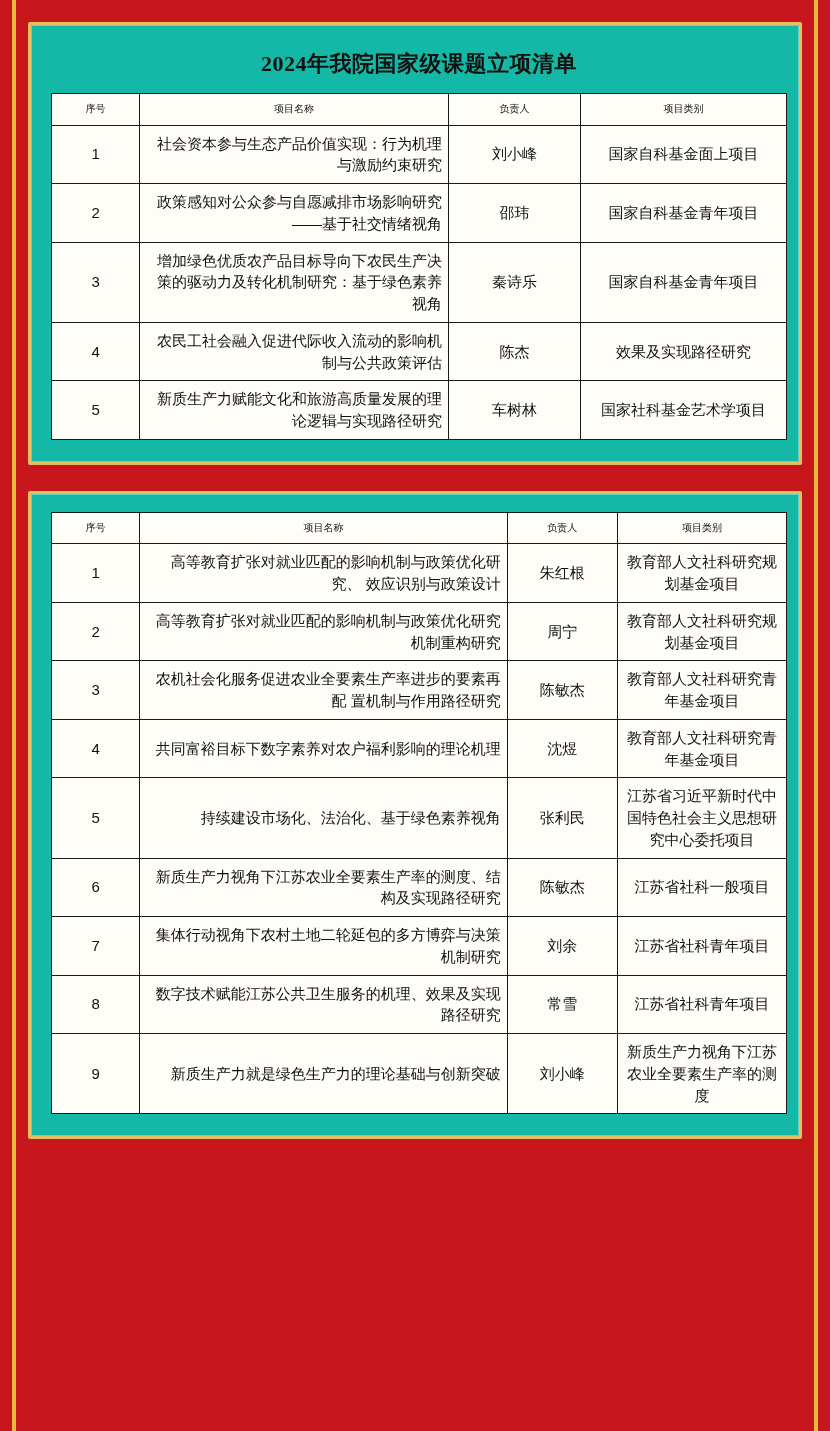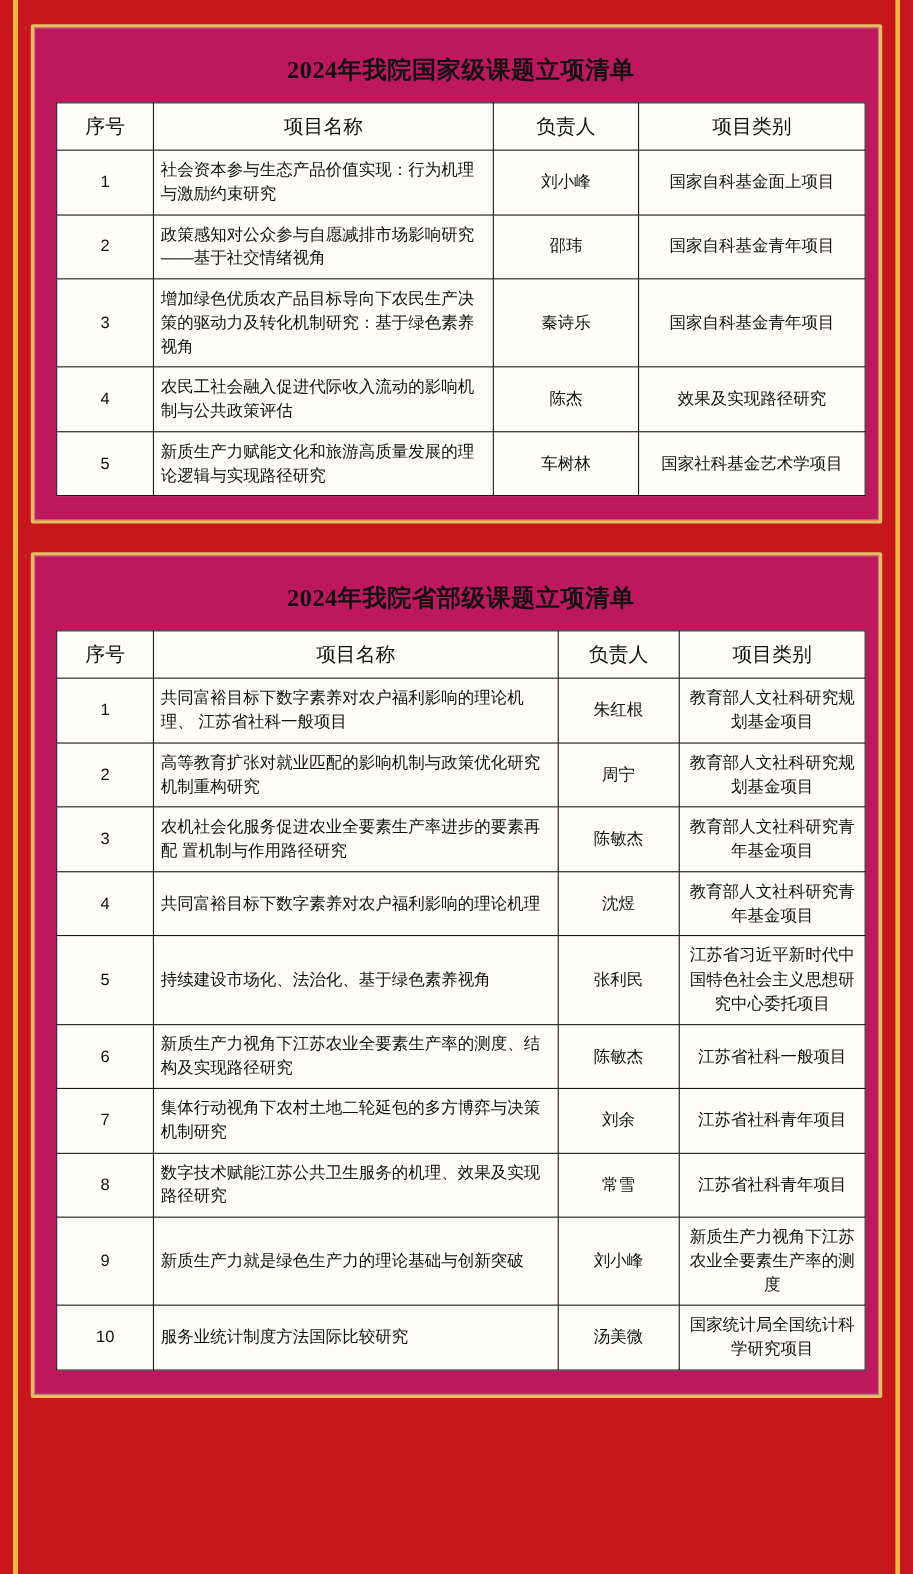--- a/index.html
+++ b/index.html
@@ -33,21 +33,21 @@
         #c8161d 0px, #c8161d 12px,
         #e8b93a 12px, #e8b93a 16px,
         #c8161d 16px, #c8161d 100%);
   }
   .content {
     position: relative;
     padding: 22px 28px 26px 28px;
     box-sizing: border-box;
   }
   .card {
-    background: #be185d;
+    background: #14b8a6;
     border: 3px solid #e3bf60;
     border-radius: 2px;
     box-sizing: border-box;
     padding: 18px 12px 22px 20px;
     margin-bottom: 26px;
     box-shadow: 0 0 0 1px rgba(255,255,255,0.35) inset;
   }
   .card-title {
     text-align: center;
     font-size: 22px;
@@ -68,34 +68,34 @@
     font-size: 15px;
     color: #111;
     padding: 7px 6px;
     text-align: center;
     vertical-align: middle;
     line-height: 1.45;
     font-weight: normal;
     word-break: break-all;
   }
   table th {
-    font-size: 18px;
+    font-size: 10px;
     padding: 8px 6px;
   }
   .t1 .c-no    { width: 12%; }
   .t1 .c-name  { width: 42%; }
   .t1 .c-lead  { width: 18%; }
   .t1 .c-type  { width: 28%; }
 
   .t2 .c-no    { width: 12%; }
   .t2 .c-name  { width: 50%; }
   .t2 .c-lead  { width: 15%; }
   .t2 .c-type  { width: 23%; }
 
-  .cell-name { text-align: left; }
+  .cell-name { text-align: right; }
 </style>
 </head>
 <body>
 
 <div class="page-bg"></div>
 
 <div class="content">
 
   <div class="card">
     <div class="card-title">2024年我院国家级课题立项清单</div>
@@ -143,40 +143,39 @@
           <td>5</td>
           <td class="cell-name">新质生产力赋能文化和旅游高质量发展的理论逻辑与实现路径研究</td>
           <td>车树林</td>
           <td>国家社科基金艺术学项目</td>
         </tr>
       </tbody>
     </table>
   </div>
 
   <div class="card">
-    <div class="card-title">2024年我院省部级课题立项清单</div>
     <table class="t2">
       <colgroup>
         <col class="c-no">
           <col class="c-name">
           <col class="c-lead">
           <col class="c-type">
       </colgroup>
       <thead>
         <tr>
           <th>序号</th>
           <th>项目名称</th>
           <th>负责人</th>
           <th>项目类别</th>
         </tr>
       </thead>
       <tbody>
         <tr>
           <td>1</td>
-          <td class="cell-name">共同富裕目标下数字素养对农户福利影响的理论机理、 江苏省社科一般项目</td>
+          <td class="cell-name">高等教育扩张对就业匹配的影响机制与政策优化研究、 效应识别与政策设计</td>
           <td>朱红根</td>
           <td>教育部人文社科研究规划基金项目</td>
         </tr>
         <tr>
           <td>2</td>
           <td class="cell-name">高等教育扩张对就业匹配的影响机制与政策优化研究 机制重构研究</td>
           <td>周宁</td>
           <td>教育部人文社科研究规划基金项目</td>
         </tr>
         <tr>
@@ -214,23 +213,17 @@
           <td class="cell-name">数字技术赋能江苏公共卫生服务的机理、效果及实现路径研究</td>
           <td>常雪</td>
           <td>江苏省社科青年项目</td>
         </tr>
         <tr>
           <td>9</td>
           <td class="cell-name">新质生产力就是绿色生产力的理论基础与创新突破</td>
           <td>刘小峰</td>
           <td>新质生产力视角下江苏农业全要素生产率的测度</td>
         </tr>
-        <tr>
-          <td>10</td>
-          <td class="cell-name">服务业统计制度方法国际比较研究</td>
-          <td>汤美微</td>
-          <td>国家统计局全国统计科学研究项目</td>
-        </tr>
       </tbody>
     </table>
   </div>
 
 </div>
 
 </body></html>

